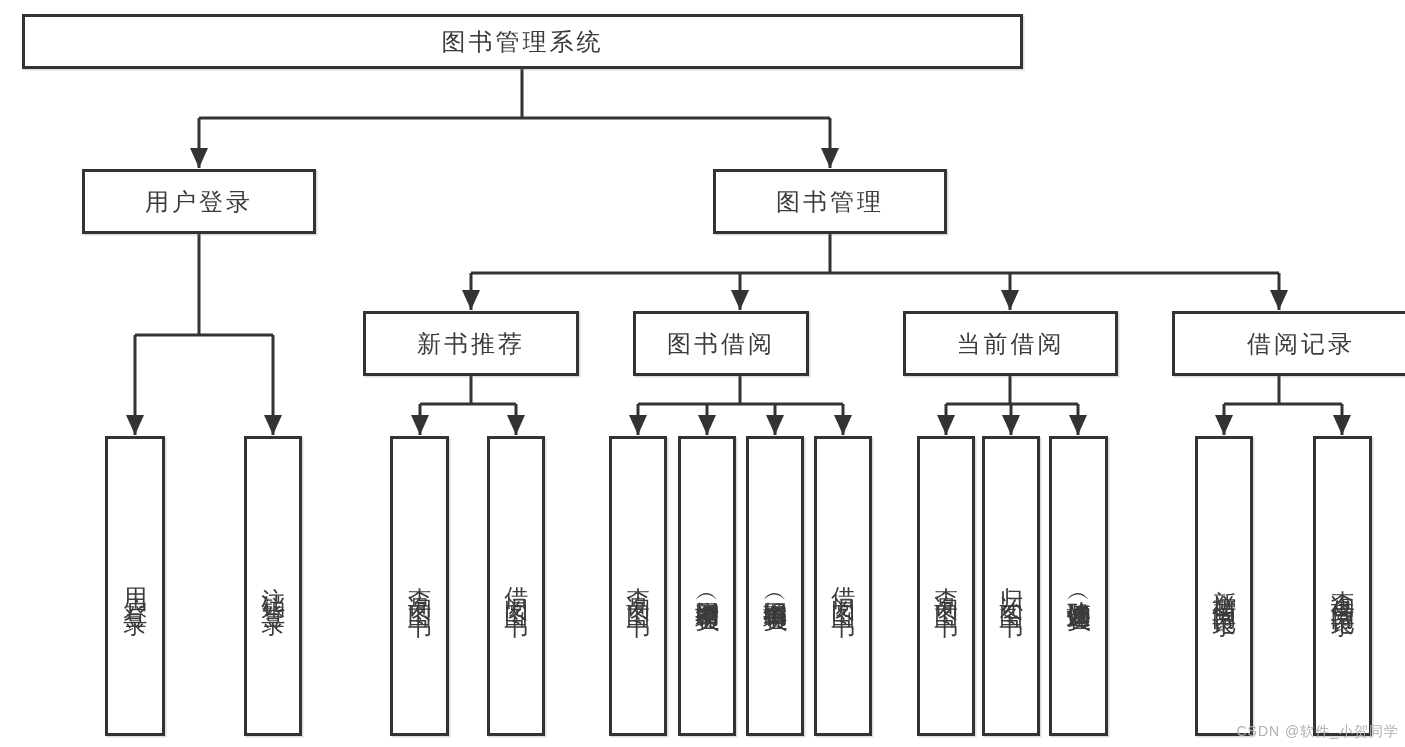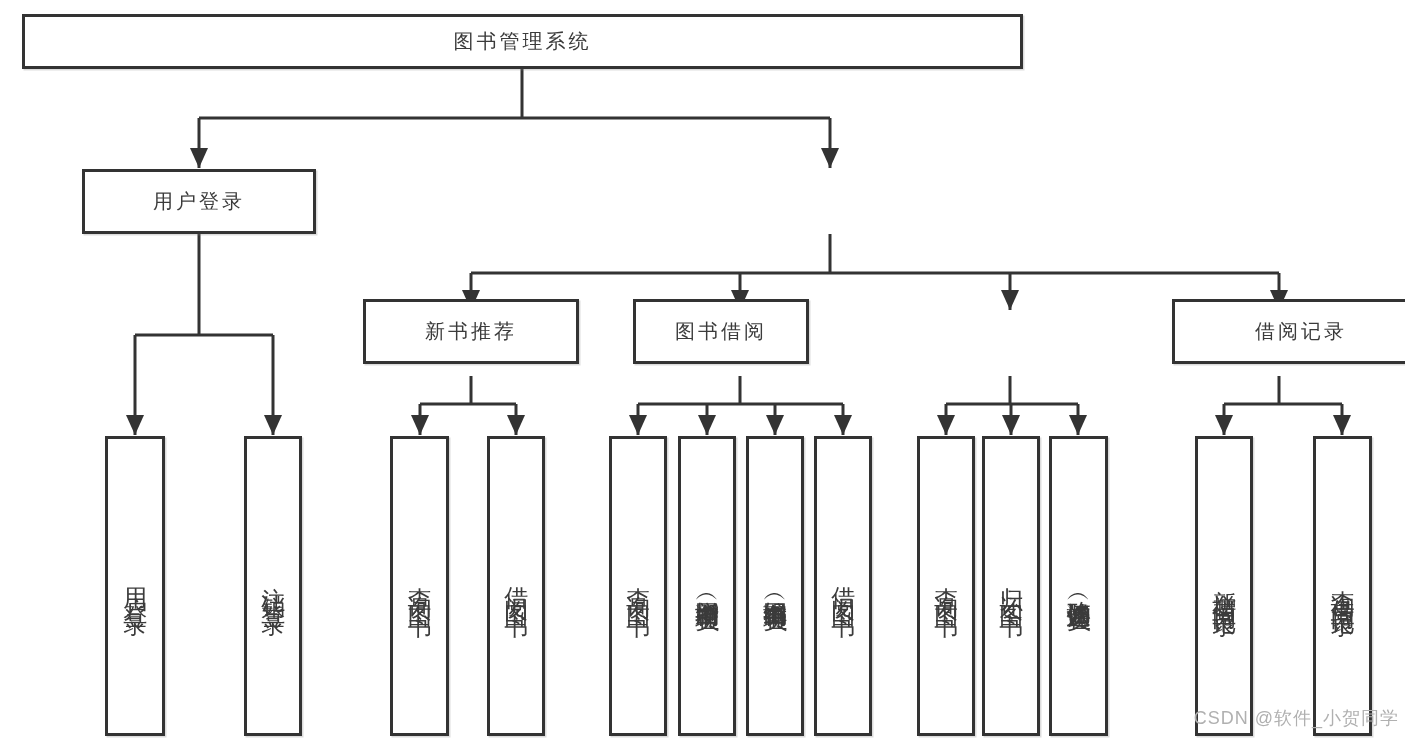--- a/index.html
+++ b/index.html
@@ -32,40 +32,40 @@
     background: #ffffff;
     border: 3px solid var(--line, #333333);
     box-shadow: 1.5px 1.5px 0 rgba(130,130,130,0.28);
     display: flex;
     align-items: center;
     justify-content: center;
     color: var(--text, #3b3b3b);
     z-index: 2;
   }
   .hlabel {
-    font-size: 20px;
+    font-size: 24px;
     letter-spacing: 3px;
     white-space: nowrap;
   }
   .root-node  { left: 22px;  top: 14px;  width: 1001px; height: 55px; }
   .l2-node    { top: 169px;  height: 65px; }
-  .l3-node    { top: 299px;  height: 65px; }
+  .l3-node    { top: 311px;  height: 65px; }
   .leaf-node  { top: 436px;  height: 300px; }
   .vtext {
     writing-mode: vertical-rl;
     text-orientation: mixed;
     font-size: 24px;
     line-height: 1.1;
     white-space: nowrap;
   }
   .watermark {
     position: absolute;
-    top: 706px;
+    top: 723px;
     right: 6px;
-    font-size: 18px;
+    font-size: 14px;
     letter-spacing: 1px;
     color: var(--wm, #b0b0b0);
     z-index: 5;
     white-space: nowrap;
   }
 </style>
 </head>
 <body>
 
 <div class="stage" style="--bg: #ffffff; --line: #333333; --text: #3b3b3b; --wm: #b0b0b0;">
@@ -125,26 +125,32 @@
     </g>
   </svg>
 
   <div class="node root-node">
     <span class="hlabel">图书管理系统</span>
   </div>
 
   <div class="node l2-node" style="left:82px;width:234px">
     <span class="hlabel">用户登录</span>
   </div>
+  <div class="node l2-node" style="left:713px;width:234px">
+    <span class="hlabel">图书管理</span>
+  </div>
 
   <div class="node l3-node" style="left:363px;width:216px">
     <span class="hlabel">新书推荐</span>
   </div>
   <div class="node l3-node" style="left:633px;width:176px">
     <span class="hlabel">图书借阅</span>
+  </div>
+  <div class="node l3-node" style="left:903px;width:215px">
+    <span class="hlabel">当前借阅</span>
   </div>
   <div class="node l3-node" style="left:1172px;width:258px">
     <span class="hlabel">借阅记录</span>
   </div>
 
   <div class="node leaf-node" style="left:105px;width:60px">
     <span class="vtext" style="letter-spacing: 9px;">用户登录</span>
   </div>
   <div class="node leaf-node" style="left:244px;width:58px">
     <span class="vtext" style="letter-spacing: 9px;">注销登录</span>

